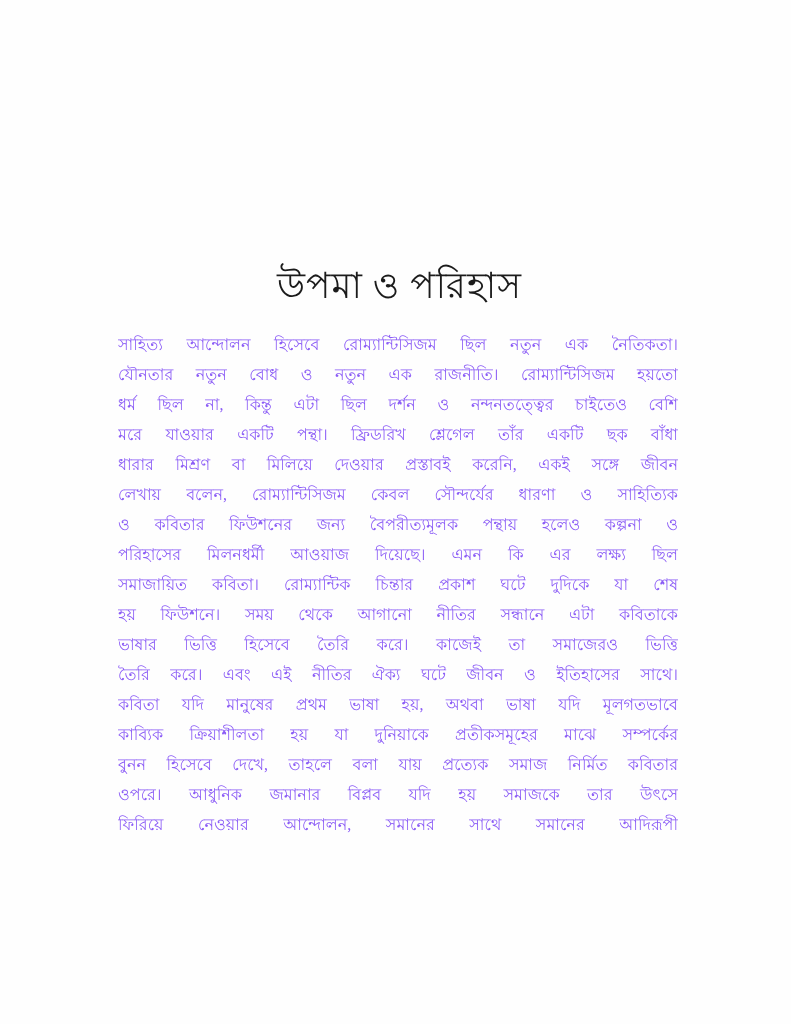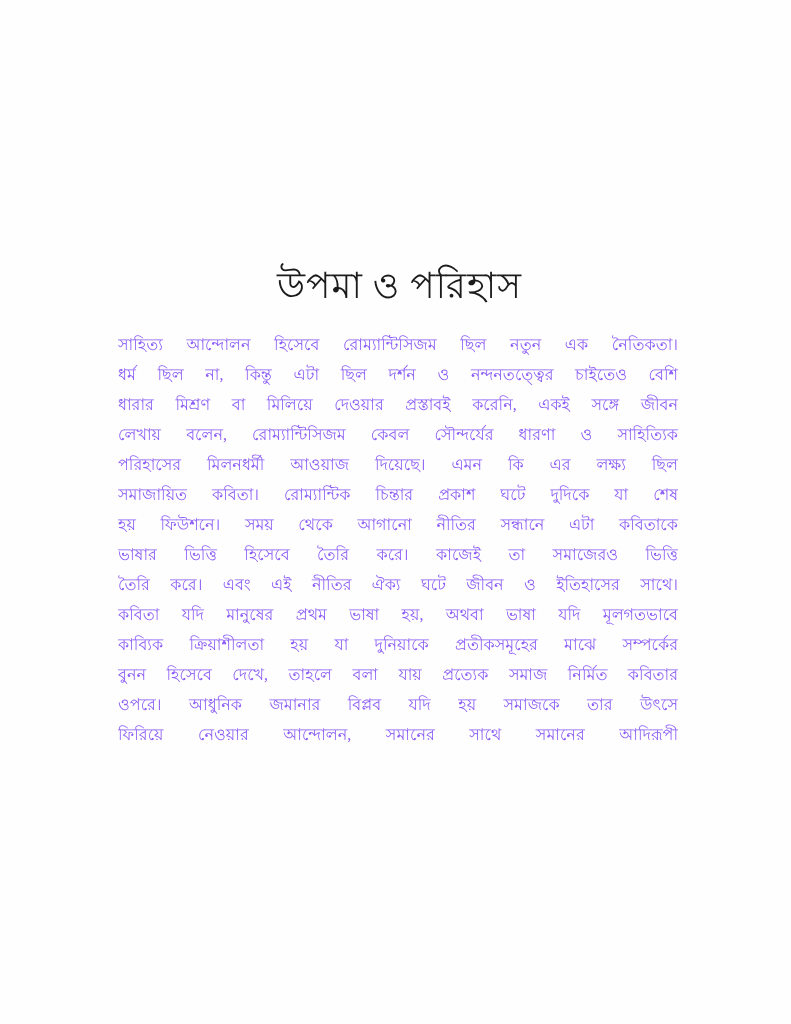--- a/index.html
+++ b/index.html
@@ -44,23 +44,26 @@
     color: #8b5cf6;
   }
 </style>
 </head>
 <body>
 
 <div class="page">
   <h1 class="page-title">উপমা ও পরিহাস</h1>
   <div class="body-text">
     <div class="text-line">সাহিত্য আন্দোলন হিসেবে রোম্যান্টিসিজম ছিল নতুন এক নৈতিকতা।</div>
+    <div class="text-line">যৌনতার নতুন বোধ ও নতুন এক রাজনীতি। রোম্যান্টিসিজম হয়তো</div>
     <div class="text-line">ধর্ম ছিল না, কিন্তু এটা ছিল দর্শন ও নন্দনতত্ত্বের চাইতেও বেশি</div>
+    <div class="text-line">মরে যাওয়ার একটি পন্থা। ফ্রিডরিখ শ্লেগেল তাঁর একটি ছক বাঁধা</div>
     <div class="text-line">ধারার মিশ্রণ বা মিলিয়ে দেওয়ার প্রস্তাবই করেনি, একই সঙ্গে জীবন</div>
     <div class="text-line">লেখায় বলেন, রোম্যান্টিসিজম কেবল সৌন্দর্যের ধারণা ও সাহিত্যিক</div>
+    <div class="text-line">ও কবিতার ফিউশনের জন্য বৈপরীত্যমূলক পন্থায় হলেও কল্পনা ও</div>
     <div class="text-line">পরিহাসের মিলনধর্মী আওয়াজ দিয়েছে। এমন কি এর লক্ষ্য ছিল</div>
     <div class="text-line">সমাজায়িত কবিতা। রোম্যান্টিক চিন্তার প্রকাশ ঘটে দুদিকে যা শেষ</div>
     <div class="text-line">হয় ফিউশনে। সময় থেকে আগানো নীতির সন্ধানে এটা কবিতাকে</div>
     <div class="text-line">ভাষার ভিত্তি হিসেবে তৈরি করে। কাজেই তা সমাজেরও ভিত্তি</div>
     <div class="text-line">তৈরি করে। এবং এই নীতির ঐক্য ঘটে জীবন ও ইতিহাসের সাথে।</div>
     <div class="text-line">কবিতা যদি মানুষের প্রথম ভাষা হয়, অথবা ভাষা যদি মূলগতভাবে</div>
     <div class="text-line">কাব্যিক ক্রিয়াশীলতা হয় যা দুনিয়াকে প্রতীকসমূহের মাঝে সম্পর্কের</div>
     <div class="text-line">বুনন হিসেবে দেখে, তাহলে বলা যায় প্রত্যেক সমাজ নির্মিত কবিতার</div>
     <div class="text-line">ওপরে। আধুনিক জমানার বিপ্লব যদি হয় সমাজকে তার উৎসে</div>
     <div class="text-line">ফিরিয়ে নেওয়ার আন্দোলন, সমানের সাথে সমানের আদিরূপী</div>

